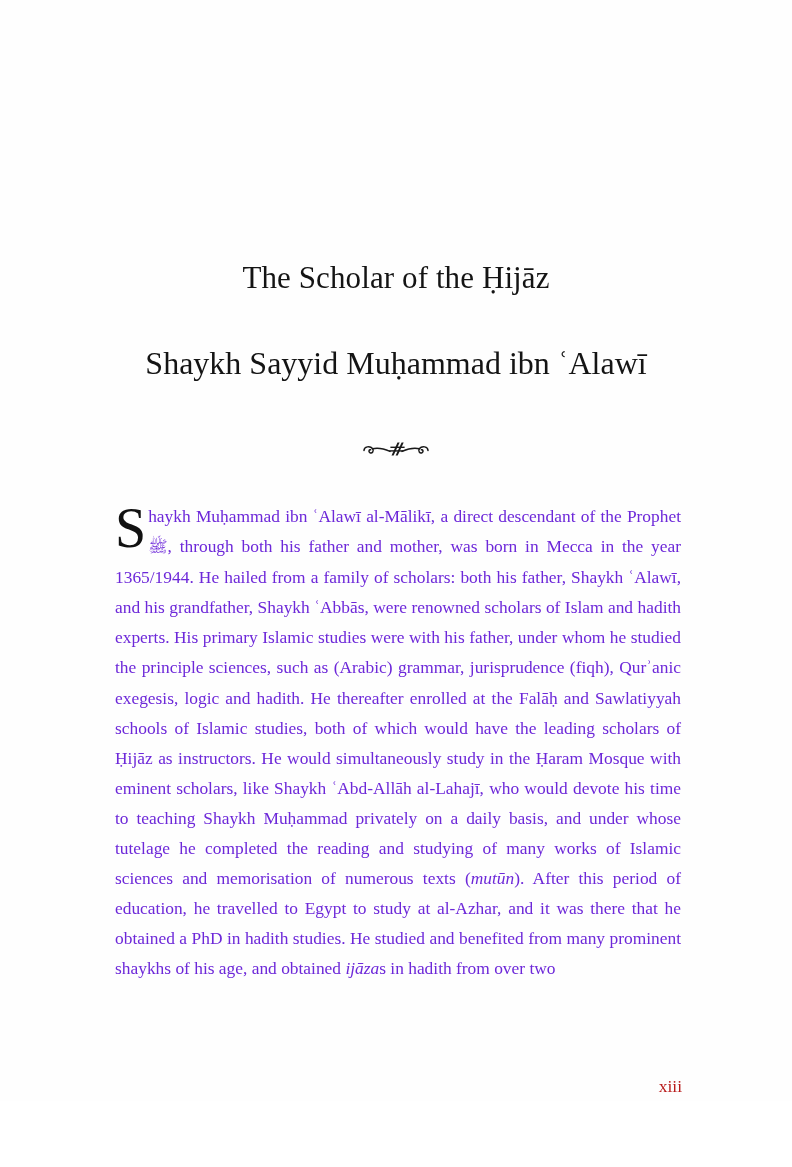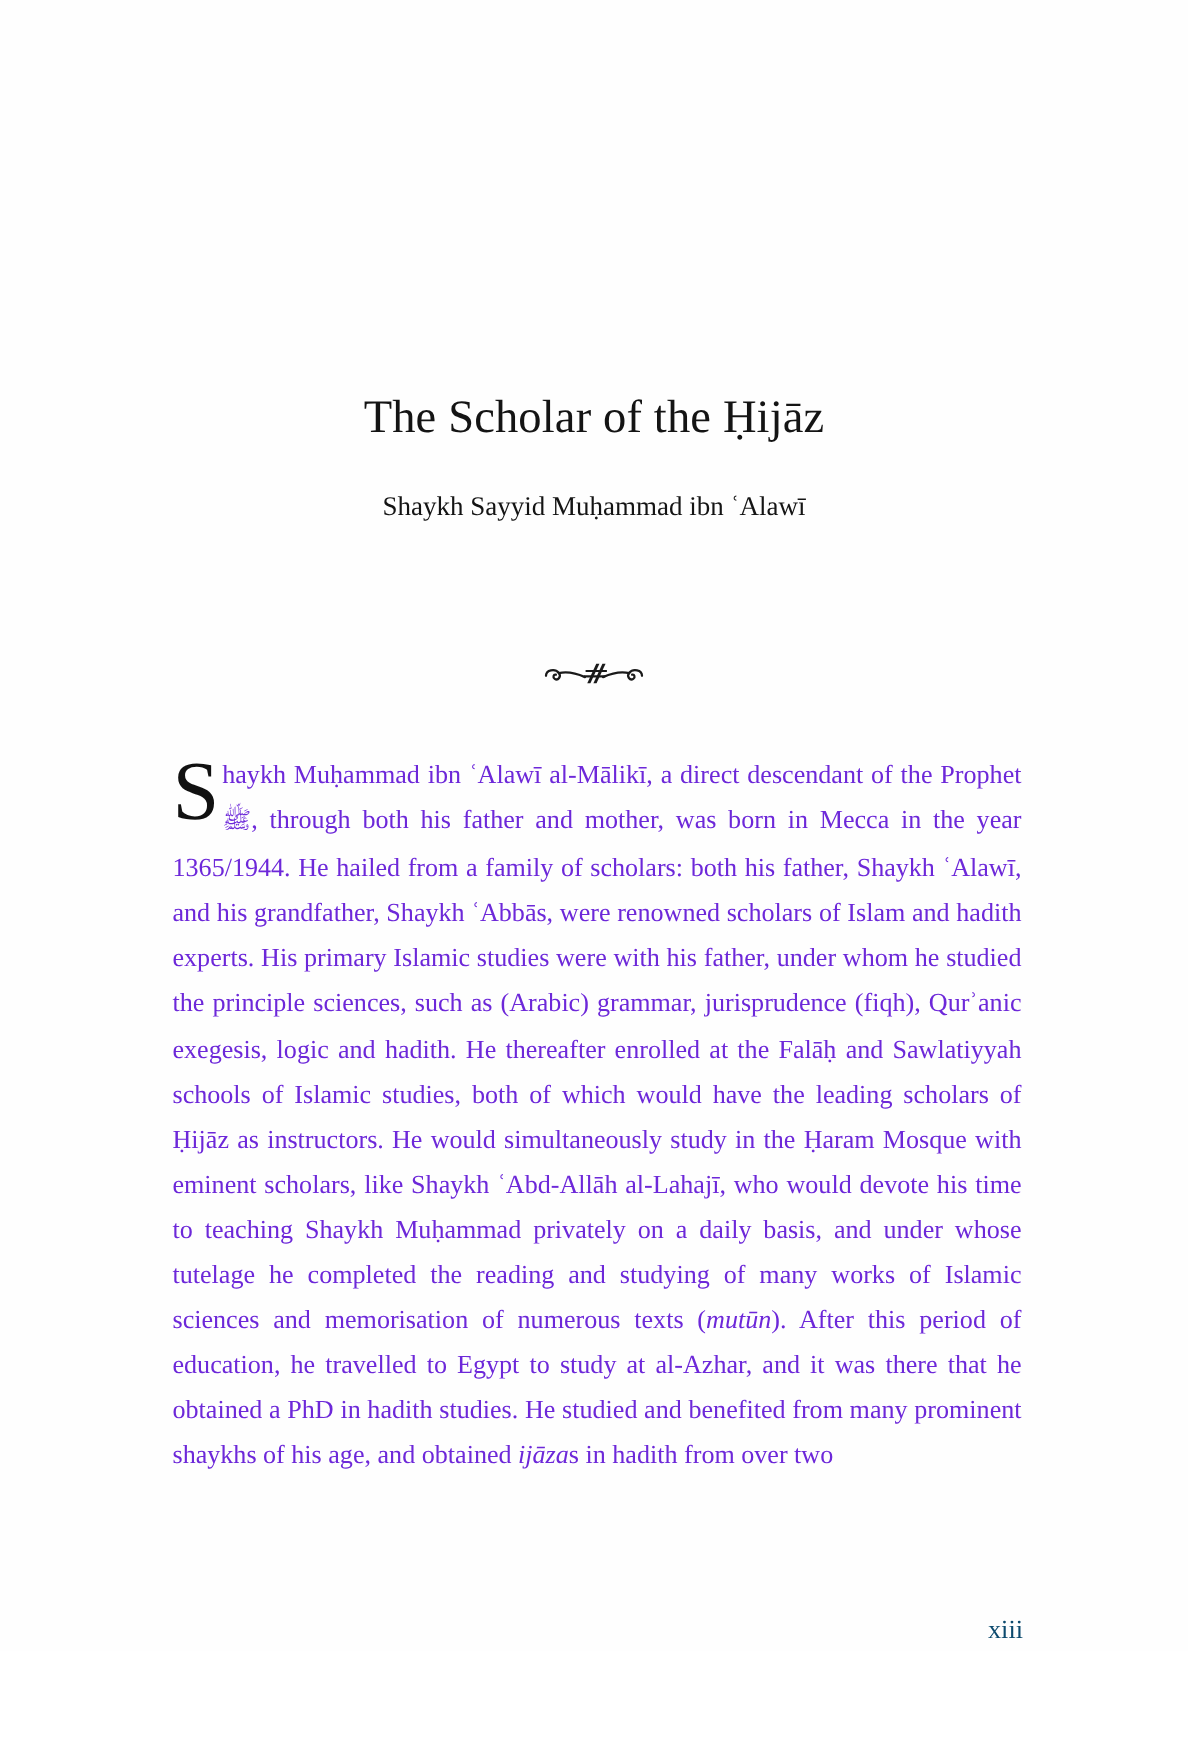--- a/index.html
+++ b/index.html
@@ -35,24 +35,24 @@
   .chapter-title {
     font-size: 31px;
     font-weight: 400;
     line-height: 1.28;
     letter-spacing: 0.1px;
     margin: 0;
     color: #141414;
   }
 
   .chapter-subtitle {
-    font-size: 18px;
+    font-size: 32px;
     font-weight: 400;
     line-height: 1.42;
-    margin: 0;
+    margin: 16px;
     padding-top: 27px;
     color: #141414;
   }
 
   
   .ornament {
     position: absolute;
     left: 0;
     top: 437px;
     width: 792px;
@@ -102,21 +102,21 @@
   }
 
   
   .folio {
     position: absolute;
     left: 114px;
     top: 1076px;
     width: 568px;
     text-align: right;
     font-size: 17.5px;
-    color: #0c4a6e;
+    color: #b91c1c;
   }
 
   
   .scan-smudge {
     position: absolute;
     left: 296px;
     top: 1112px;
     width: 200px;
     height: 40px;
     background: linear-gradient(100deg,

